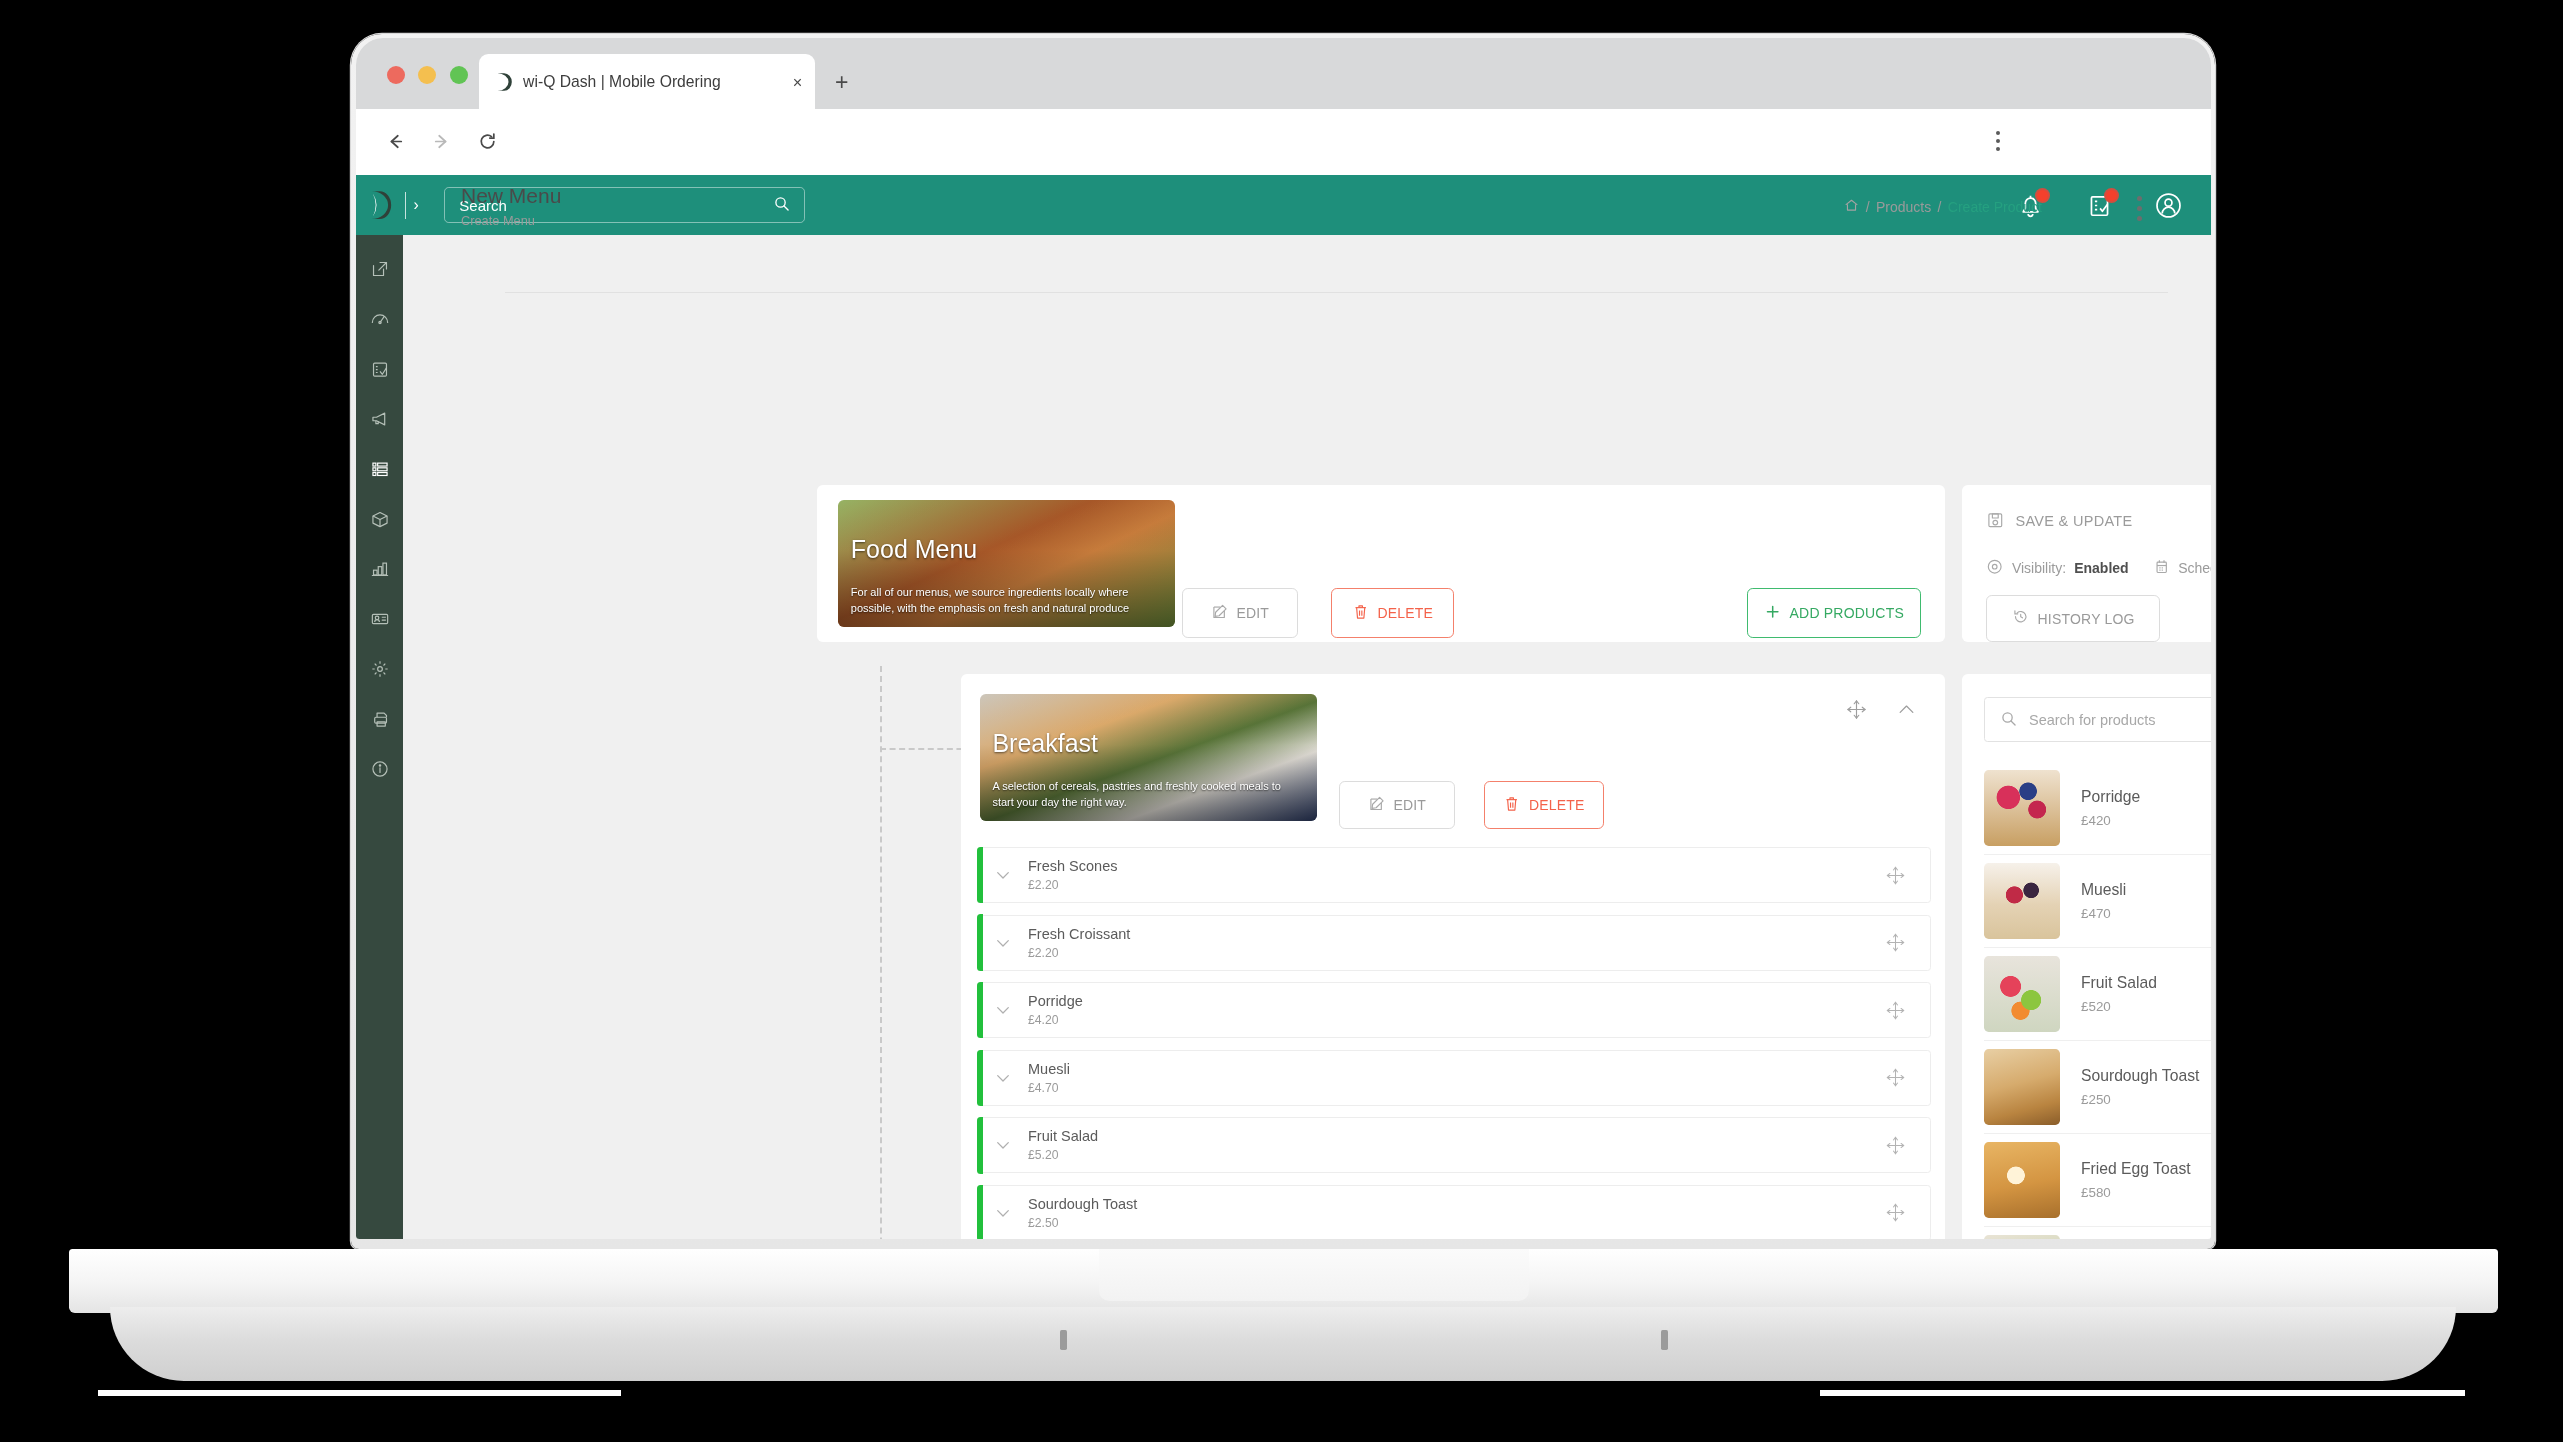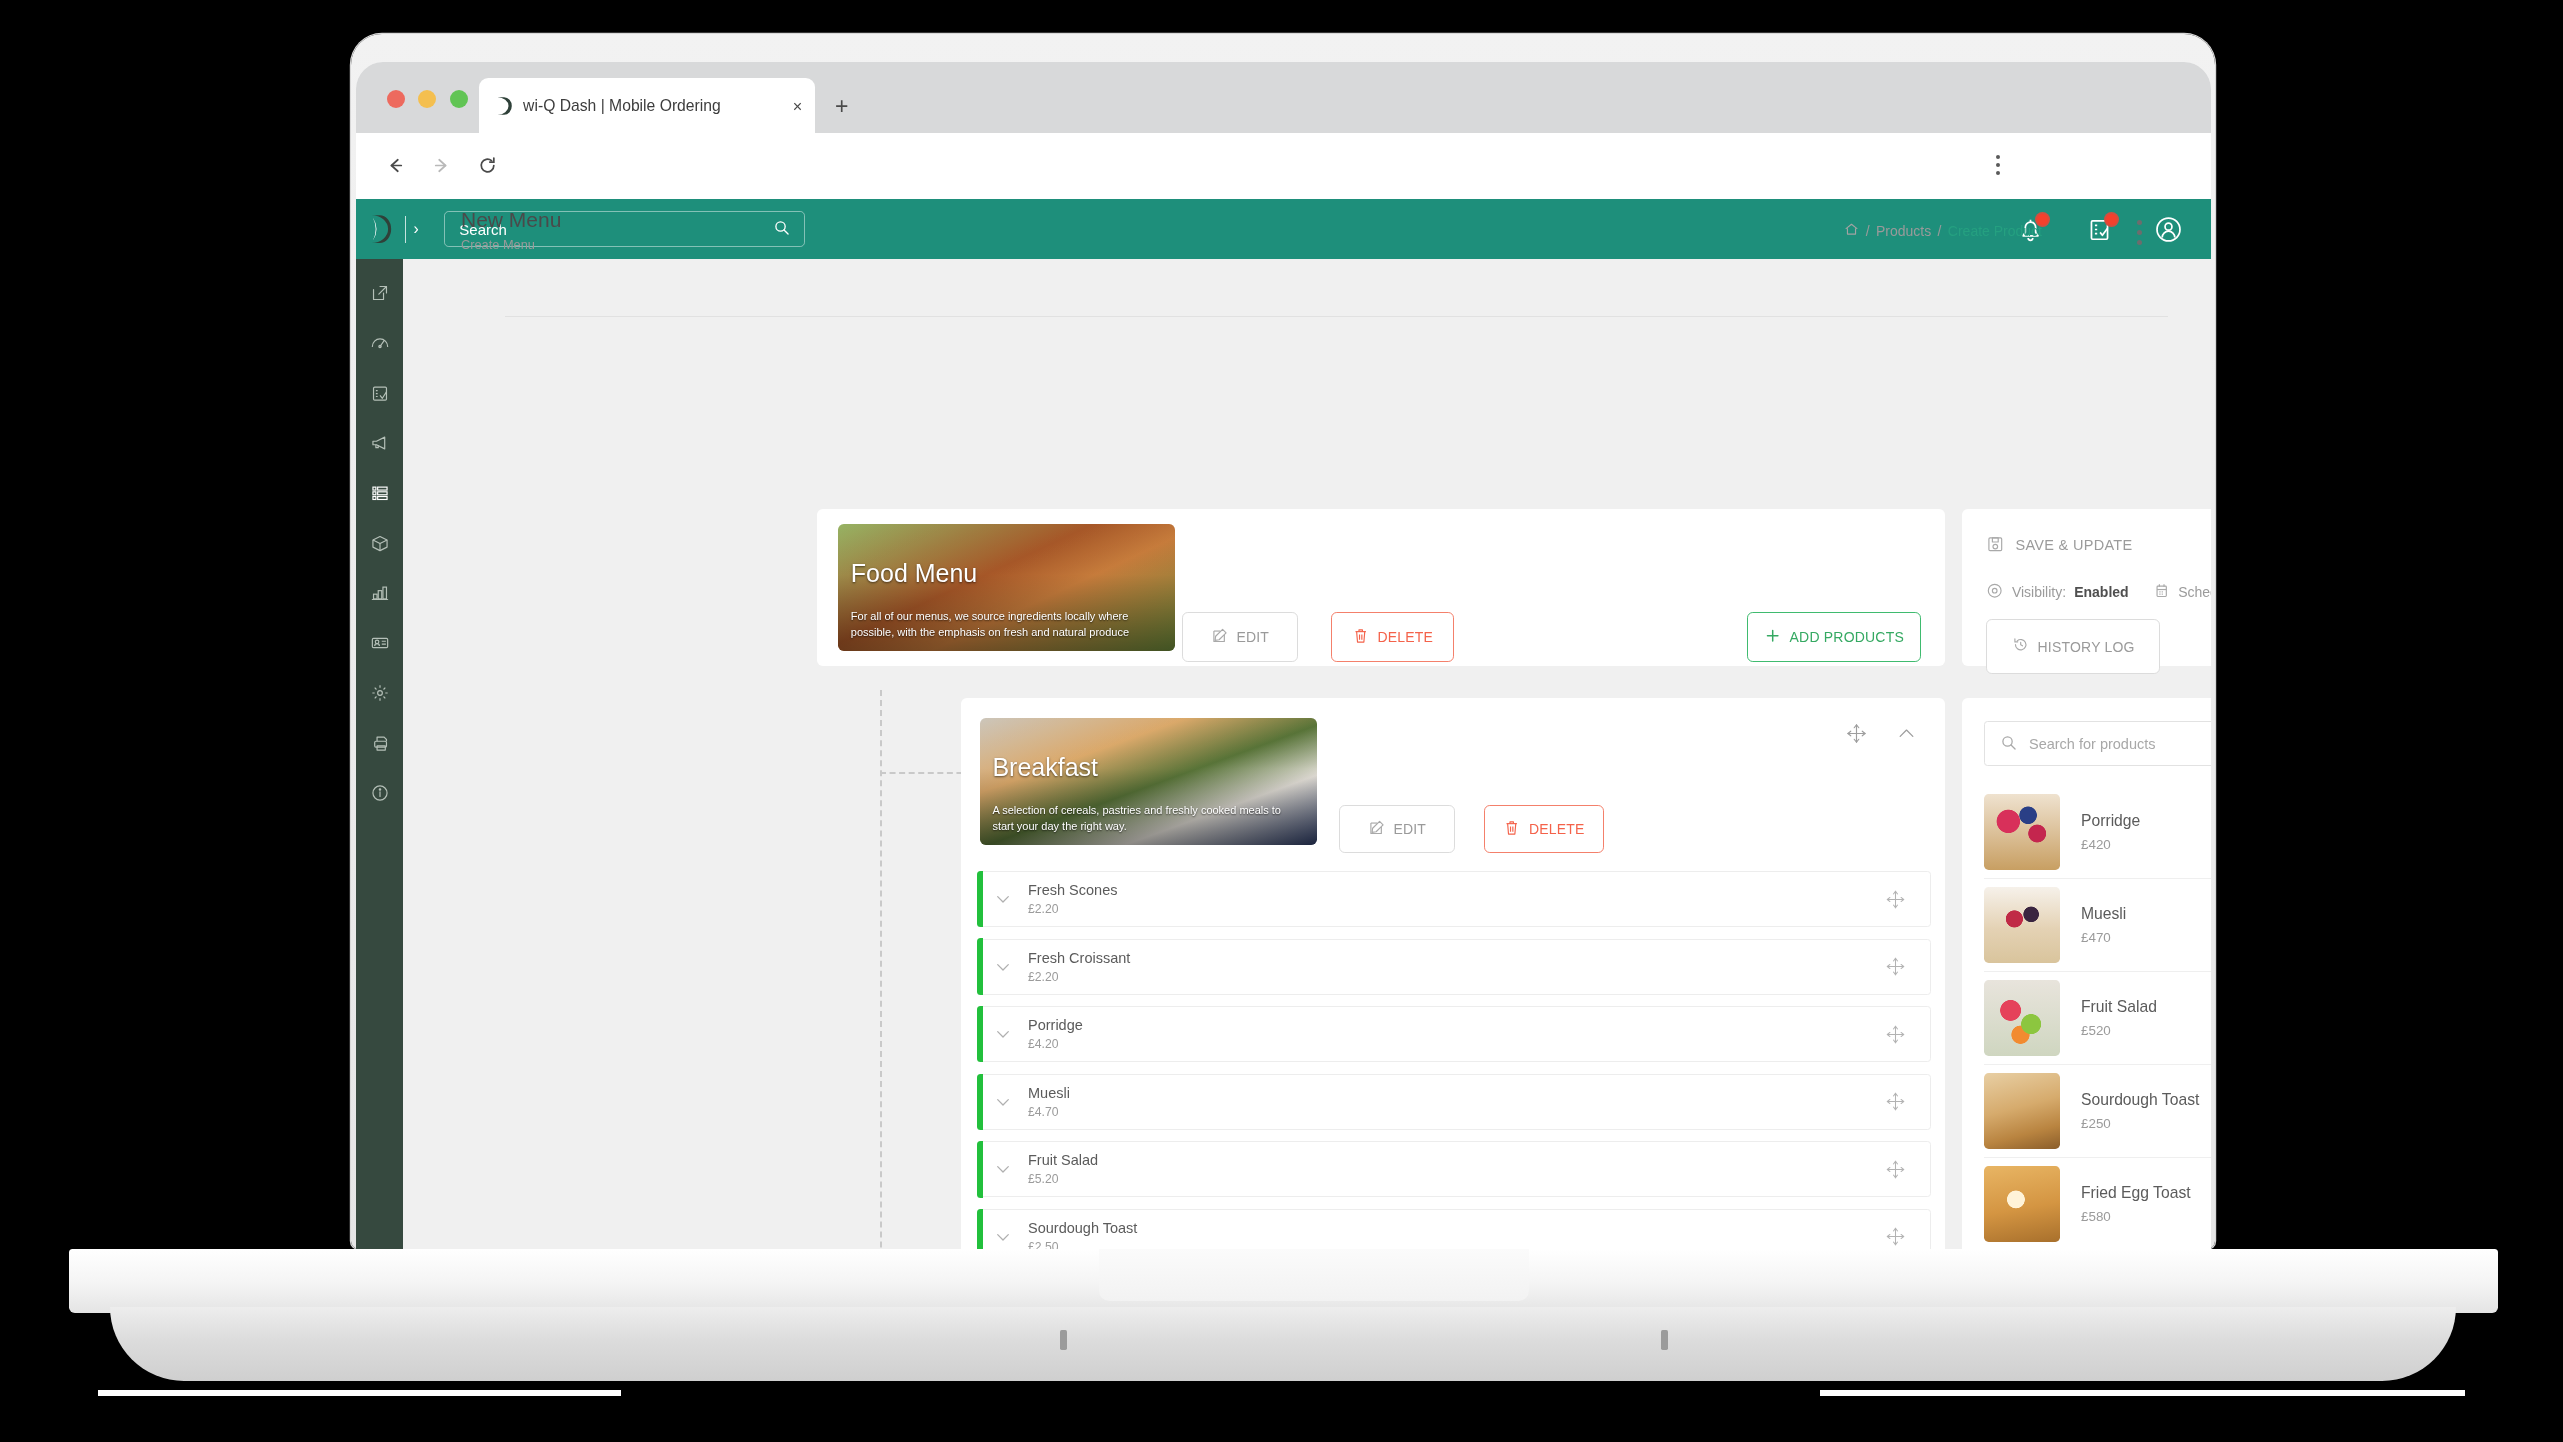--- a/index.html
+++ b/index.html
@@ -19,21 +19,20 @@
     background: linear-gradient(180deg,#f2f2f2 0%,#e6e6e6 100%);
     border-radius: 31px 31px 8.1px 8.1px;
     box-shadow: 0 0 0 1.2px #d8d8d8;
   }
   .laptop-screen {
     position: absolute; left: 356px; top: 38px;
     width: 1855px; height: 1201px;
     background: #ffffff;
     border-radius: 27px 27px 3.5px 3.5px;
     overflow: hidden;
-    margin-top: 24px;
   }
   .laptop-base {
     position: absolute; left: 69px; top: 1249px;
     width: 2429px; height: 64px;
     background: linear-gradient(180deg,#ffffff 0%,#f4f4f4 55%,#e4e4e4 100%);
     border-radius: 3.5px 3.5px 5.8px 5.8px;
   }
   .laptop-foot {
     position: absolute; left: 110px; top: 1307px;
     width: 2346px; height: 74px;
@@ -214,21 +213,21 @@
   .panel-save {
     position: absolute; left: 1606px; top: 310px;
     width: 570px; height: 157px; background: #fff; border-radius: 5.8px;
   }
   .ps-title { position: absolute; left: 24.4px; top: 25.6px; display: flex; align-items: center; gap: 10.5px; font-size: 14.5px; color: #9b9b9b; letter-spacing: 0.3px; }
   .ps-title svg { width: 18.6px; height: 18.6px; }
   .ps-meta { position: absolute; left: 24.4px; top: 73px; display: flex; align-items: center; gap: 24px; }
   .ps-meta-item { display: flex; align-items: center; gap: 8.1px; font-size: 14px; color: #9b9b9b; }
   .ps-meta-item svg { width: 17.4px; height: 17.4px; }
   .ps-meta-item b { color: #4f4f4f; font-weight: 600; }
-  .ps-hist { position: absolute; left: 24.4px; top: 110px; width: 174px; height: 55px; }
+  .ps-hist { position: absolute; left: 24.4px; top: 110px; width: 174px; height: 47px; }
 
   .panel-prod {
     position: absolute; left: 1606px; top: 499px;
     width: 570px; height: 616px; background: #fff; border-radius: 5.8px;
   }
   .pp-search {
     position: absolute; left: 22px; top: 23px; width: 528px; height: 45px;
     border: 1.2px solid #e2e2e2; border-radius: 3.5px;
     display: flex; align-items: center; padding: 0 15px; gap: 11.6px;
   }

